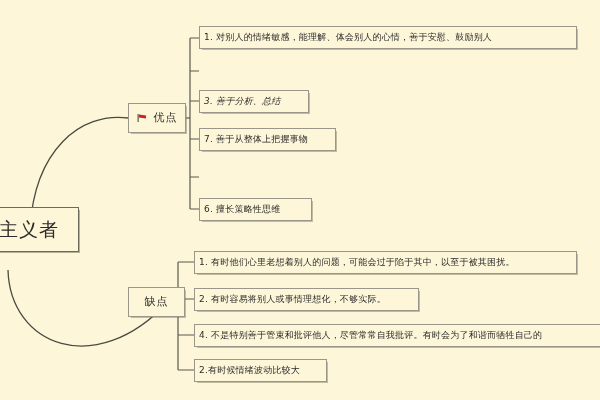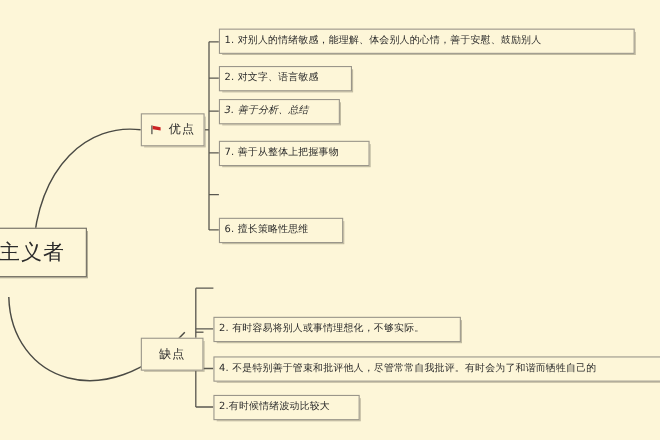--- a/index.html
+++ b/index.html
@@ -107,40 +107,40 @@
       <span class="flag-icon">
         <svg width="10" height="10" viewBox="0 0 10 10" xmlns="http://www.w3.org/2000/svg">
           <rect x="0.6" y="1" width="1" height="8" fill="#3a3a38"></rect>
           <path d="M 1.8 1.4 L 9 2.6 L 9 5.6 L 1.8 4.6 Z" fill="#cc2222"></path>
         </svg>
       </span>
       <span class="branch-label">优点</span>
     </span>
   </div>
 
-  <div class="node node-branch" style="left:128px; top:287px; width:57px; height:30px;margin-top:20px;">
+  <div class="node node-branch" style="left:128px; top:287px; width:57px; height:30px;">
     <span class="branch-label">缺点</span>
   </div>
 
   <div class="node node-leaf clip-host" style="left:199px; top:26px; width:378px; height:23px;">
     <span class="leaf-text">1. 对别人的情绪敏感，能理解、体会别人的心情，善于安慰、鼓励别人</span>
-  </div>
-  <div class="node node-leaf clip-host" style="left:199px; top:60px; width:121px; height:23px;">
-    <span class="leaf-text">2. 对文字、语言敏感</span>
   </div>
   <div class="node node-leaf clip-host" style="left:199px; top:90px; width:110px; height:23px;font-style:italic;">
     <span class="leaf-text">3. 善于分析、总结</span>
   </div>
   <div class="node node-leaf clip-host" style="left:199px; top:128px; width:137px; height:23px;">
     <span class="leaf-text">7. 善于从整体上把握事物</span>
   </div>
   <div class="node node-leaf clip-host" style="left:199px; top:198px; width:113px; height:23px;">
     <span class="leaf-text">6. 擅长策略性思维</span>
   </div>
 
+  <div class="node node-leaf clip-host" style="left:194px; top:251px; width:383px; height:23px;">
+    <span class="leaf-text">1. 有时他们心里老想着别人的问题，可能会过于陷于其中，以至于被其困扰。</span>
+  </div>
   <div class="node node-leaf clip-host" style="left:194px; top:288px; width:225px; height:23px;">
     <span class="leaf-text">2. 有时容易将别人或事情理想化，不够实际。</span>
   </div>
   <div class="node node-leaf clip-host" style="left:194px; top:324px; width:412px; height:23px;">
     <span class="leaf-text">4. 不是特别善于管束和批评他人，尽管常常自我批评。有时会为了和谐而牺牲自己的</span>
   </div>
   <div class="node node-leaf clip-host" style="left:194px; top:359px; width:133px; height:23px;">
     <span class="leaf-text">2.有时候情绪波动比较大</span>
   </div>
 

